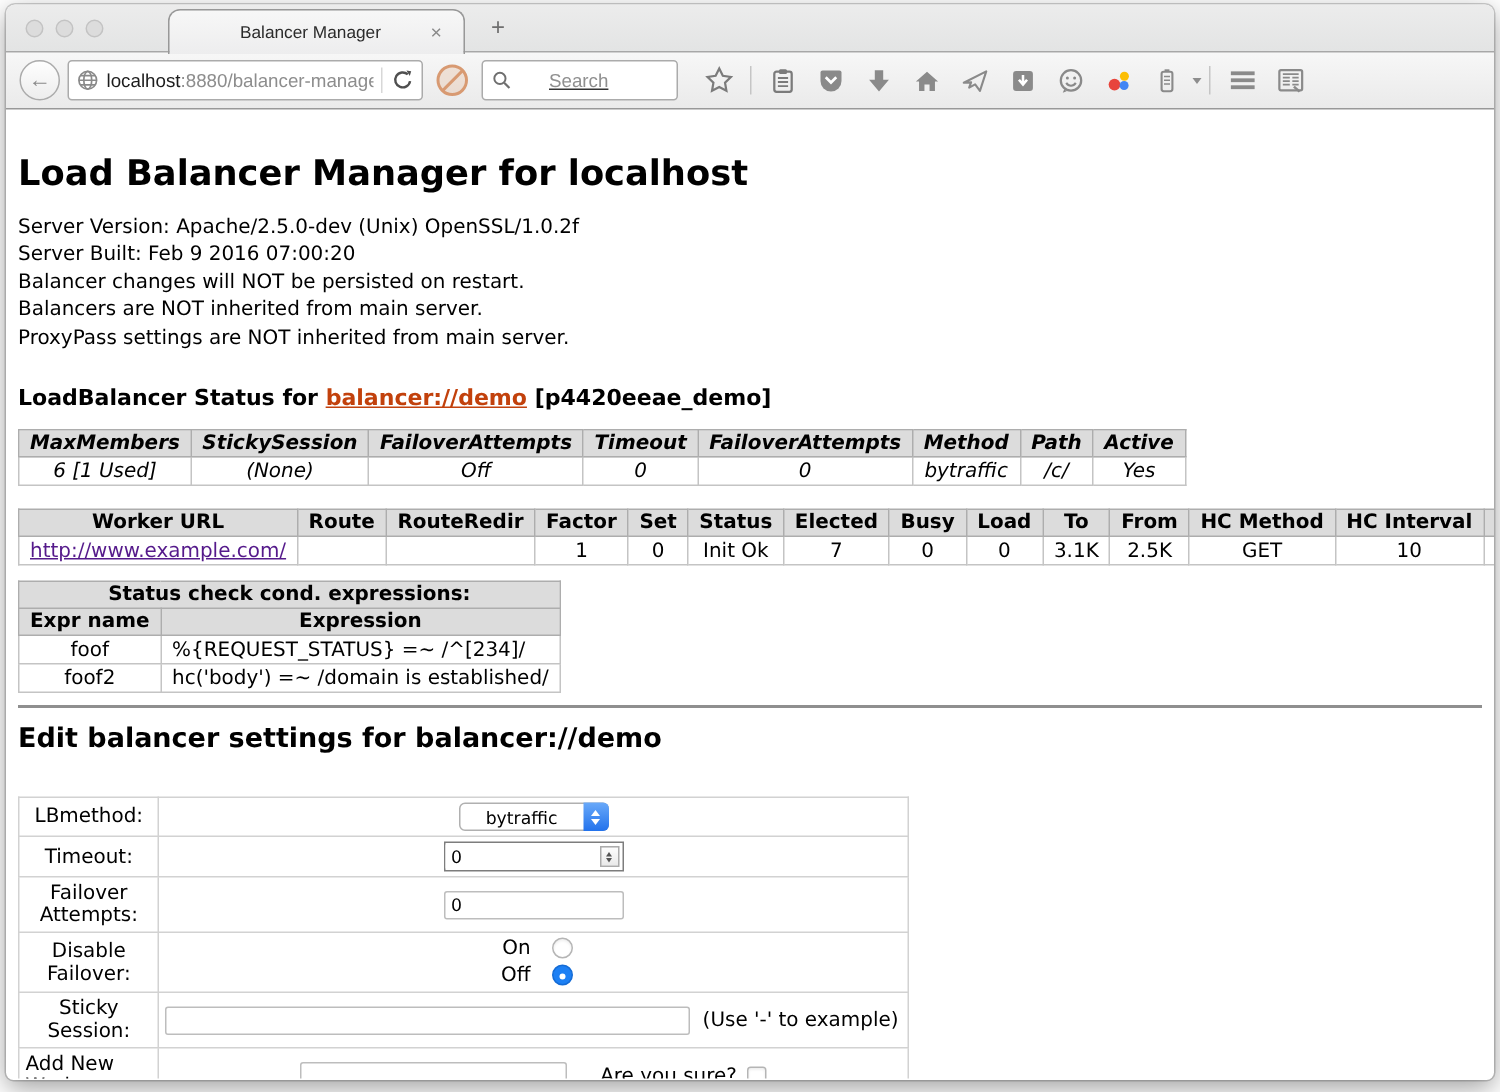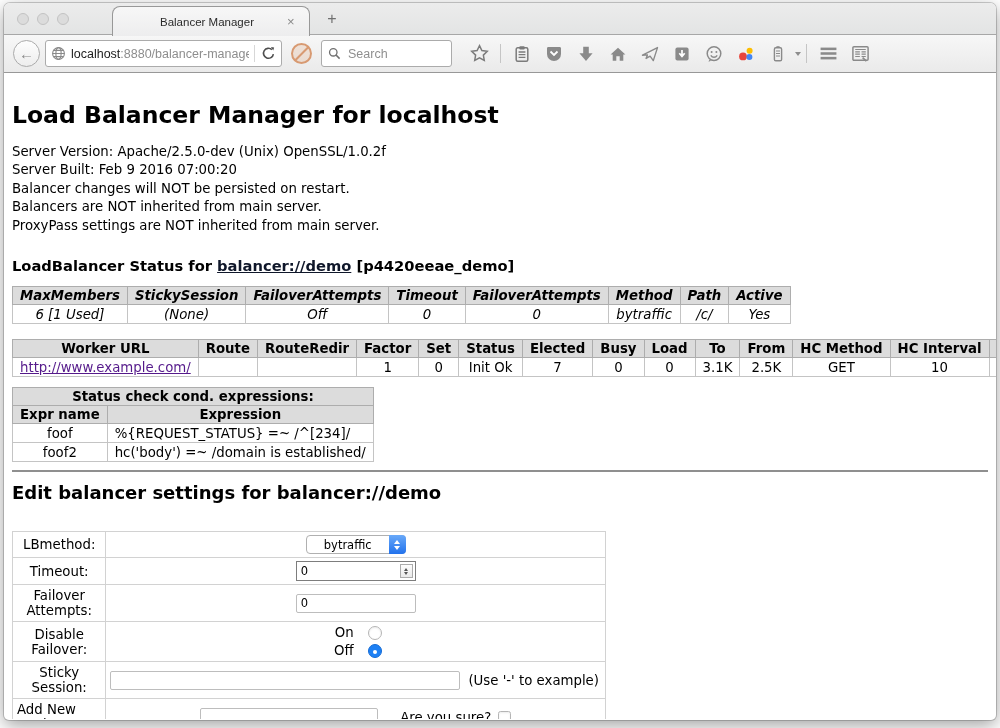--- a/index.html
+++ b/index.html
@@ -32,35 +32,35 @@
   .url-text { flex:1; overflow:hidden; white-space:nowrap; font-size:12.5px; margin-left:5px; }
   .url-text .domain { color:#1c1c1c; }
   .url-text .rest { color:#8d8d8d; }
   .vsep { width:1px; height:17px; background:#d7d7d7; margin:0 5px; flex:0 0 auto; }
   .blocked { width:21px; height:21px; border-radius:50%; border:2px solid #d89a72; background:rgba(226,176,141,.28);
              position:relative; margin:0 9px; flex:0 0 auto; }
   .blocked::after { content:""; position:absolute; left:-1px; top:7.5px; width:19px; height:2px; background:#d89a72;
                     transform:rotate(-45deg); }
   .searchbox { display:flex; align-items:center; width:131px; height:27px; background:#fff; border:1px solid #ababab;
                border-radius:3px; padding:0 6px; flex:0 0 auto; }
-  .searchbox input { border:none; outline:none; width:90px; font-size:12.5px; margin-left:5px;
-                     font-family:"Liberation Sans",sans-serif; color:#333; background:transparent; }
+  .searchbox input { border:none; outline:none; width:90px; font-size:12.5px; margin-left:23px;
+                     font-family:"Liberation Sans",sans-serif; color:#333; background:transparent;text-decoration:underline; }
   .searchbox input::placeholder { color:#8f8f8f; }
   .icons { display:flex; align-items:center; margin-left:11px; }
   .ico { width:19px; height:19px; display:flex; align-items:center; justify-content:center; margin:0 6.5px; flex:0 0 auto; }
   .group-sep { width:1px; height:19px; background:#c5c5c5; margin:0 5px; flex:0 0 auto; }
   .caret-down { width:0; height:0; border-left:3.5px solid transparent; border-right:3.5px solid transparent;
                 border-top:4px solid #8d8d8d; margin-left:1px; }
 
   
   .content { padding:0 8px; height:646px; overflow:hidden; color:#000; }
   h1.page-title { font-size:23.5px; font-weight:bold; margin:28px 0 14px; }
   .info-line { font-size:13.3px; line-height:18.4px; }
   .h3 { font-size:14.7px; font-weight:bold; margin:22px 0 12px; }
-  .h3 a { color:#0f172a; }
+  .h3 a { color:#c2410c; }
   .h3-edit { font-size:18px; font-weight:bold; margin:10px 0 5px; }
 
   table.data { border-collapse:collapse; font-size:13.3px; border:1px solid #8f8f8f; }
   table.data th { background:#dcdcdc; font-weight:bold; padding:1px 7px; border:1px solid #adadad; text-align:center; white-space:nowrap; }
   table.data td { padding:1px 7px; border:1px solid #c4c4c4; text-align:center; white-space:nowrap; height:19px; }
   table.data td.left { text-align:left; }
   table.data a { color:#551a8b; text-decoration:underline; }
   .t1 { margin-bottom:15px;font-style:italic; }
   .t2 { margin-bottom:10px; }
 
@@ -90,21 +90,21 @@
   .spin-up { width:0; height:0; border-left:2.5px solid transparent; border-right:2.5px solid transparent; border-bottom:3px solid #555; }
   .spin-dn { width:0; height:0; border-left:2.5px solid transparent; border-right:2.5px solid transparent; border-top:3px solid #555; }
 
   input.plain { height:19px; border:1px solid #bdbdbd; border-radius:2px; font-size:11.5px; padding-left:4px;
                 font-family:"DejaVu Sans",sans-serif; outline:none; vertical-align:middle; }
   .in-failover { width:120px; }
   .in-sticky { width:350px; }
   .in-worker { width:178px; }
 
   .radio-rows { display:flex; flex-direction:column; align-items:center; gap:3px; }
-  .radio-line { display:flex; align-items:flex-end; gap:14px; }
+  .radio-line { display:flex; align-items:flex-start; gap:14px; }
   .radio-line .rlabel { width:24px; text-align:right; }
   .radio { width:14px; height:14px; border-radius:50%; }
   .radio.off-state { background:#fff; border:1px solid #b5b5b5; box-shadow:inset 0 1px 2px rgba(0,0,0,.08); }
   .radio.on-state { background:#1d80f4; border:1px solid #156cd6; position:relative; }
   .radio.on-state::after { content:""; position:absolute; left:4.5px; top:4.5px; width:4px; height:4px;
                            border-radius:50%; background:#fff; }
 
   .sticky-cell { display:flex; align-items:center; justify-content:space-between; gap:8px; }
   .sticky-hint { white-space:nowrap; padding-right:2px; }
   .worker-cell { display:flex; align-items:center; justify-content:center; gap:22px; }

